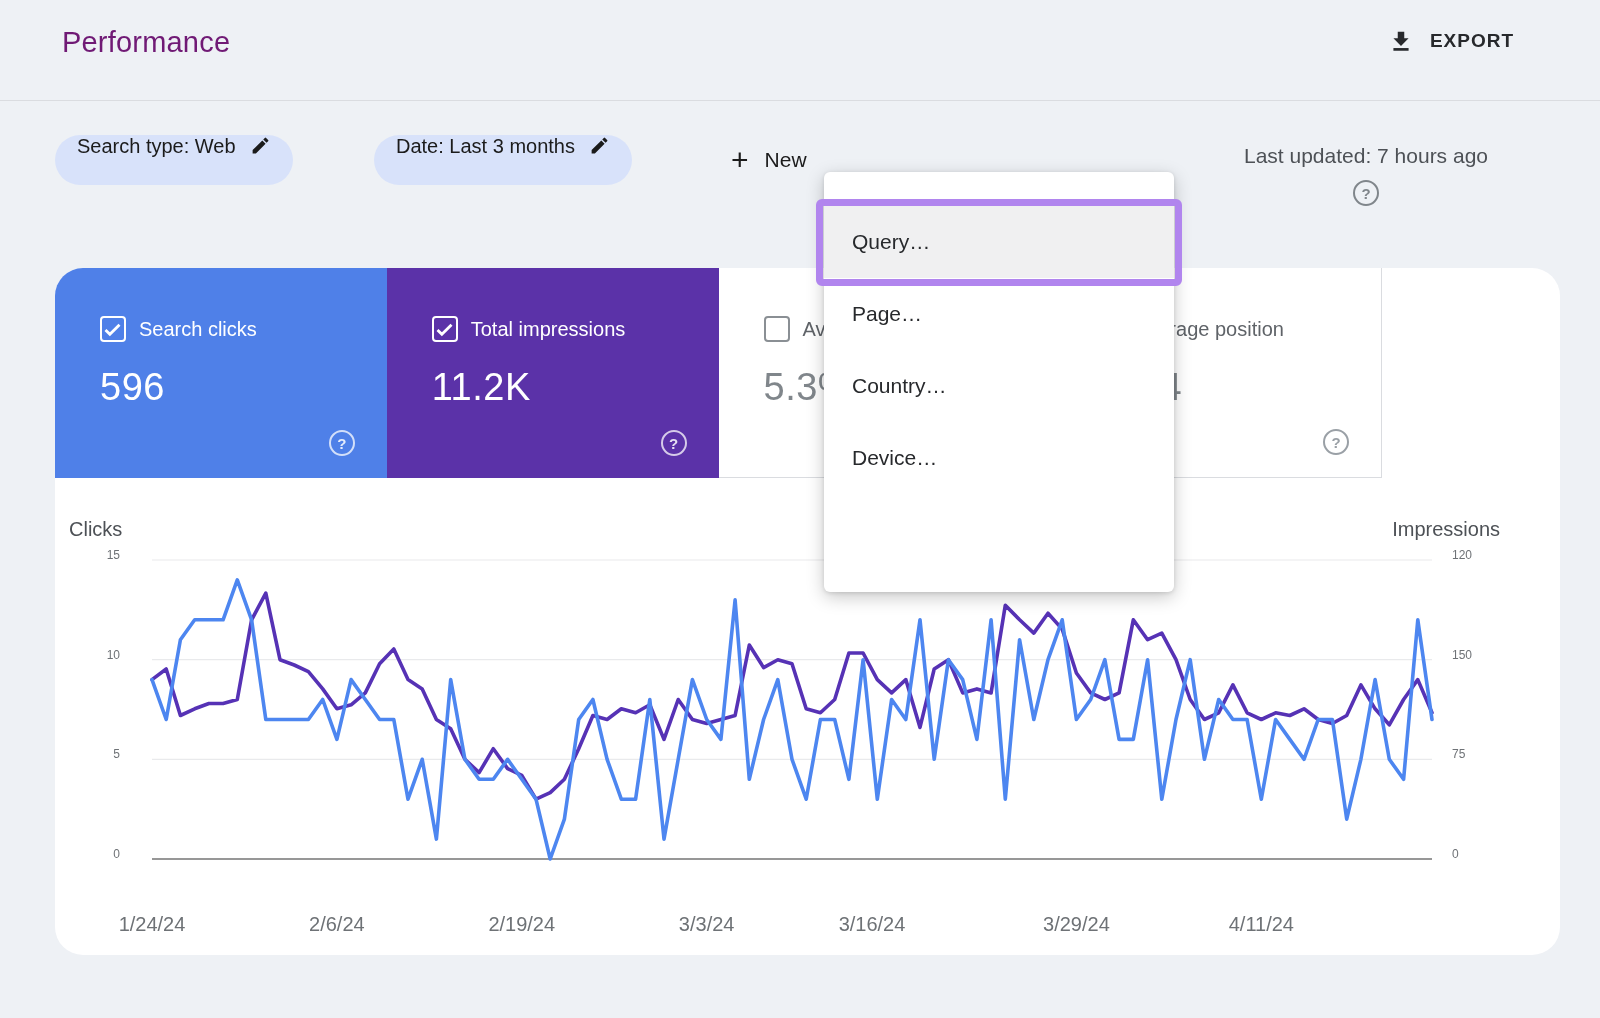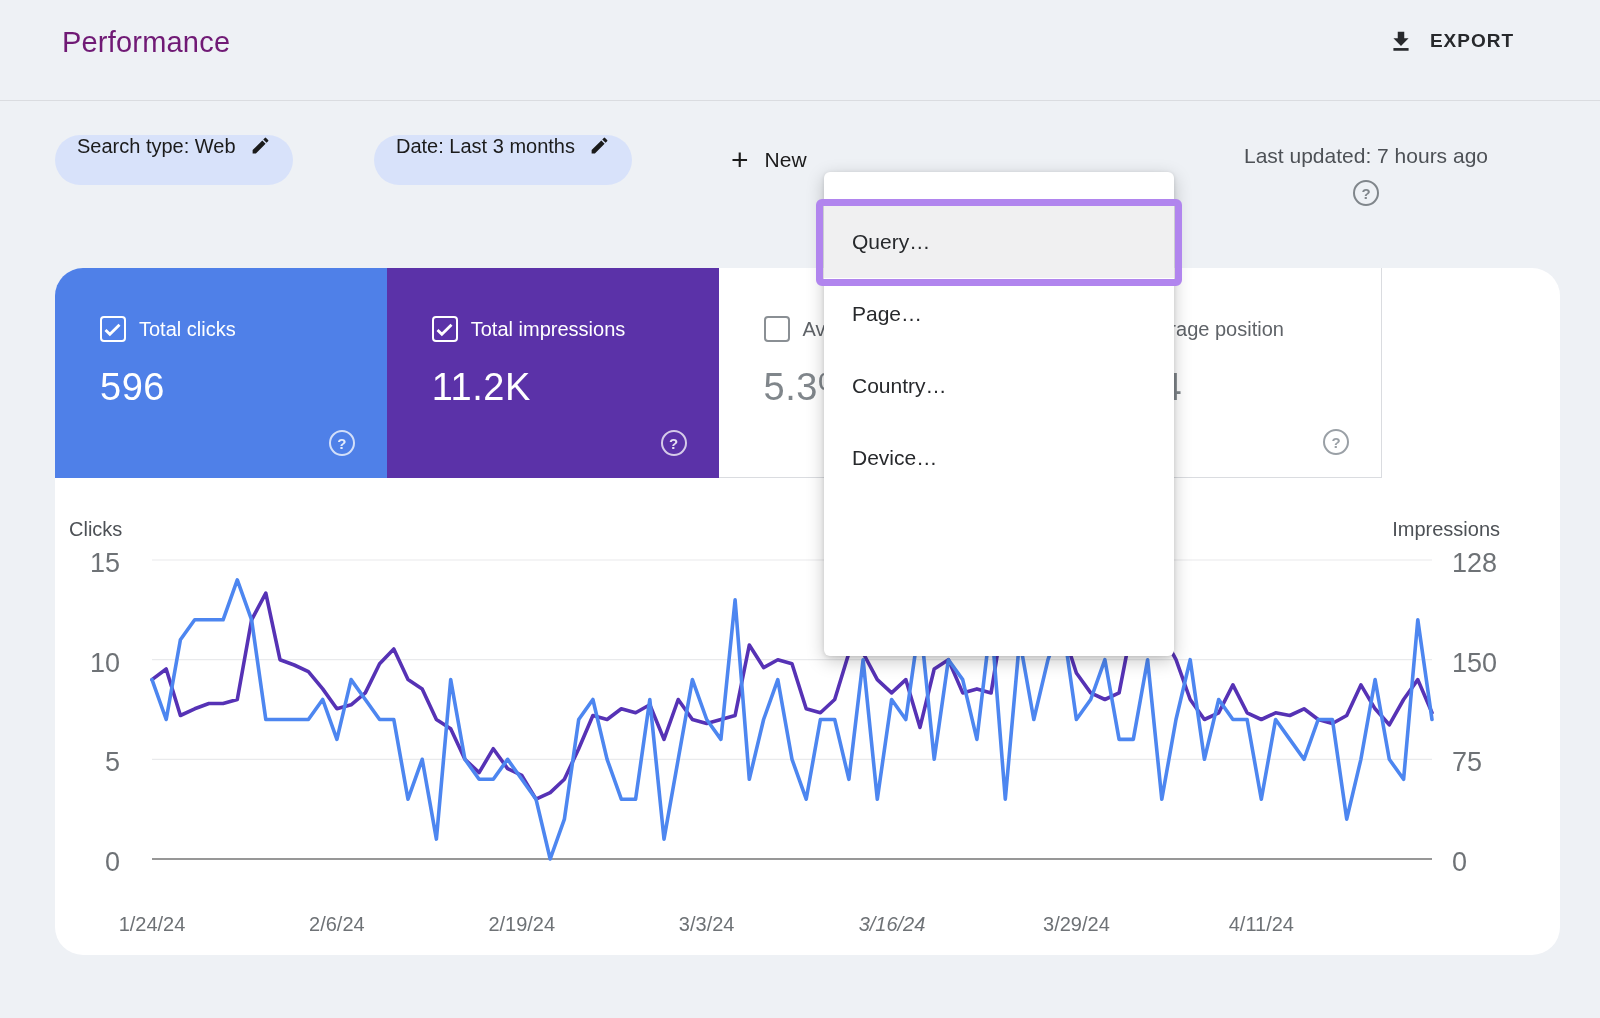--- a/index.html
+++ b/index.html
@@ -53,27 +53,27 @@
   .card-help{position:absolute; right:32px; bottom:22px;}
   .card-blue .card-help .help-circle,.card-purple .card-help .help-circle{border-color:rgba(255,255,255,.75); color:rgba(255,255,255,.85);}
   .card-white .card-help .help-circle{border-color:#9aa0a6; color:#9aa0a6;}
   .card-pos .card-value{margin-left:10px;}
 
   
   .axis-title{position:absolute; top:250px; font-size:20px; color:#4d5156;}
   .axis-title-left{left:14px;}
   .axis-title-right{right:60px;}
   .chart-svg{position:absolute; left:0; top:230px;}
-  .ytick{position:absolute; font-size:27px; color:var(--tick);}
+  .ytick{position:absolute; font-size:12px; color:var(--tick);}
   .ytick-left{left:0; width:65px; text-align:right;}
   .ytick-right{left:1397px; width:80px; text-align:left;}
   .xtick{position:absolute; top:645px; width:140px; margin-left:-70px; text-align:center; font-size:20px; color:var(--tick);}
 
   
-  .menu{position:absolute; left:824px; top:172px; width:350px; height:484px; background:#fff; border-radius:6px;
+  .menu{position:absolute; left:824px; top:172px; width:350px; height:420px; background:#fff; border-radius:6px;
         box-shadow:0 5px 18px rgba(0,0,0,.22), 0 1px 4px rgba(0,0,0,.12); padding-top:34px; z-index:20;}
   .menu-item{height:72px; line-height:72px; padding-left:28px; font-size:21px; color:#27292c; cursor:pointer; white-space:nowrap;}
   .menu-item.highlighted{background:var(--menu-hi);}
   .annot-box{position:absolute; left:816px; top:199px; width:366px; height:87px; border:7px solid var(--annot);
              border-radius:6px; z-index:30; pointer-events:none;}
 
   .icon-svg{display:block;}
 </style>
 </head>
 <body>
@@ -118,21 +118,21 @@
 
   <div class="cards">
 
     <div class="card card-blue">
       <div class="card-head">
         <span class="cb cb-checked">
           <svg class="icon-svg" width="21" height="21" viewBox="0 0 24 24" style="margin:1px 0 0 0">
             <path d="M4 12.5l5 5L20 6.5" stroke="#fff" stroke-width="3.2" fill="none"></path>
           </svg>
         </span>
-        <span class="card-label">Total clicks</span>
+        <span class="card-label">Search clicks</span>
       </div>
       <div class="card-value">596</div>
       <span class="card-help"><span class="help-circle">?</span></span>
     </div>
 
     <div class="card card-purple">
       <div class="card-head">
         <span class="cb cb-checked">
           <svg class="icon-svg" width="21" height="21" viewBox="0 0 24 24" style="margin:1px 0 0 0">
             <path d="M4 12.5l5 5L20 6.5" stroke="#fff" stroke-width="3.2" fill="none"></path>
@@ -176,28 +176,28 @@
   <div id="yticks-left">
       <div class="ytick ytick-left" style="top: 579px;">0</div>
       <div class="ytick ytick-left" style="top: 479.333px;">5</div>
       <div class="ytick ytick-left" style="top: 379.667px;">10</div>
       <div class="ytick ytick-left" style="top: 280px;">15</div>
     </div>
   <div id="yticks-right">
       <div class="ytick ytick-right" style="top: 579px;">0</div>
       <div class="ytick ytick-right" style="top: 479.333px;">75</div>
       <div class="ytick ytick-right" style="top: 379.667px;">150</div>
-      <div class="ytick ytick-right" style="top: 280px;">128</div>
+      <div class="ytick ytick-right" style="top: 280px;">120</div>
     </div>
   <div id="xticks">
       <div class="xtick" style="left: 97px;">1/24/24</div>
       <div class="xtick" style="left: 281.889px;">2/6/24</div>
       <div class="xtick" style="left: 466.778px;">2/19/24</div>
       <div class="xtick" style="left: 651.667px;">3/3/24</div>
-      <div class="xtick" style="left: 837px; font-style: italic;">3/16/24</div>
+      <div class="xtick" style="left: 817px;">3/16/24</div>
       <div class="xtick" style="left: 1021.44px;">3/29/24</div>
       <div class="xtick" style="left: 1206.33px;">4/11/24</div>
     </div>
 </div>
 
 <div class="menu">
   <div class="menu-items" id="menu-items">
       <div class="menu-item highlighted">Query…</div>
       <div class="menu-item">Page…</div>
       <div class="menu-item">Country…</div>

